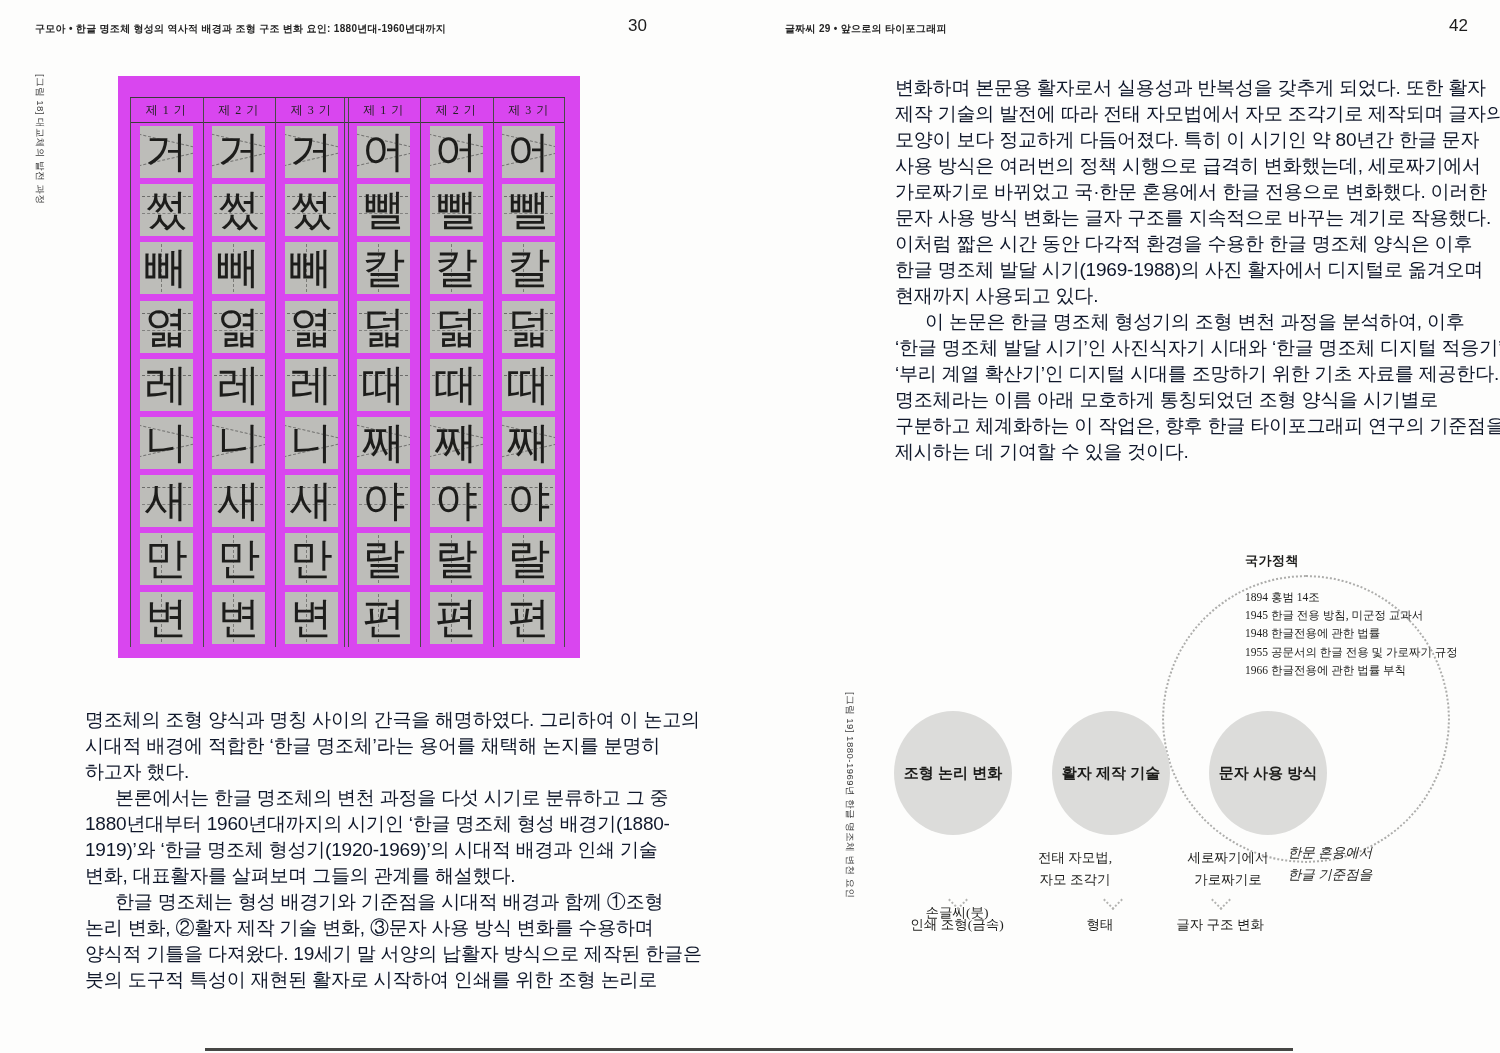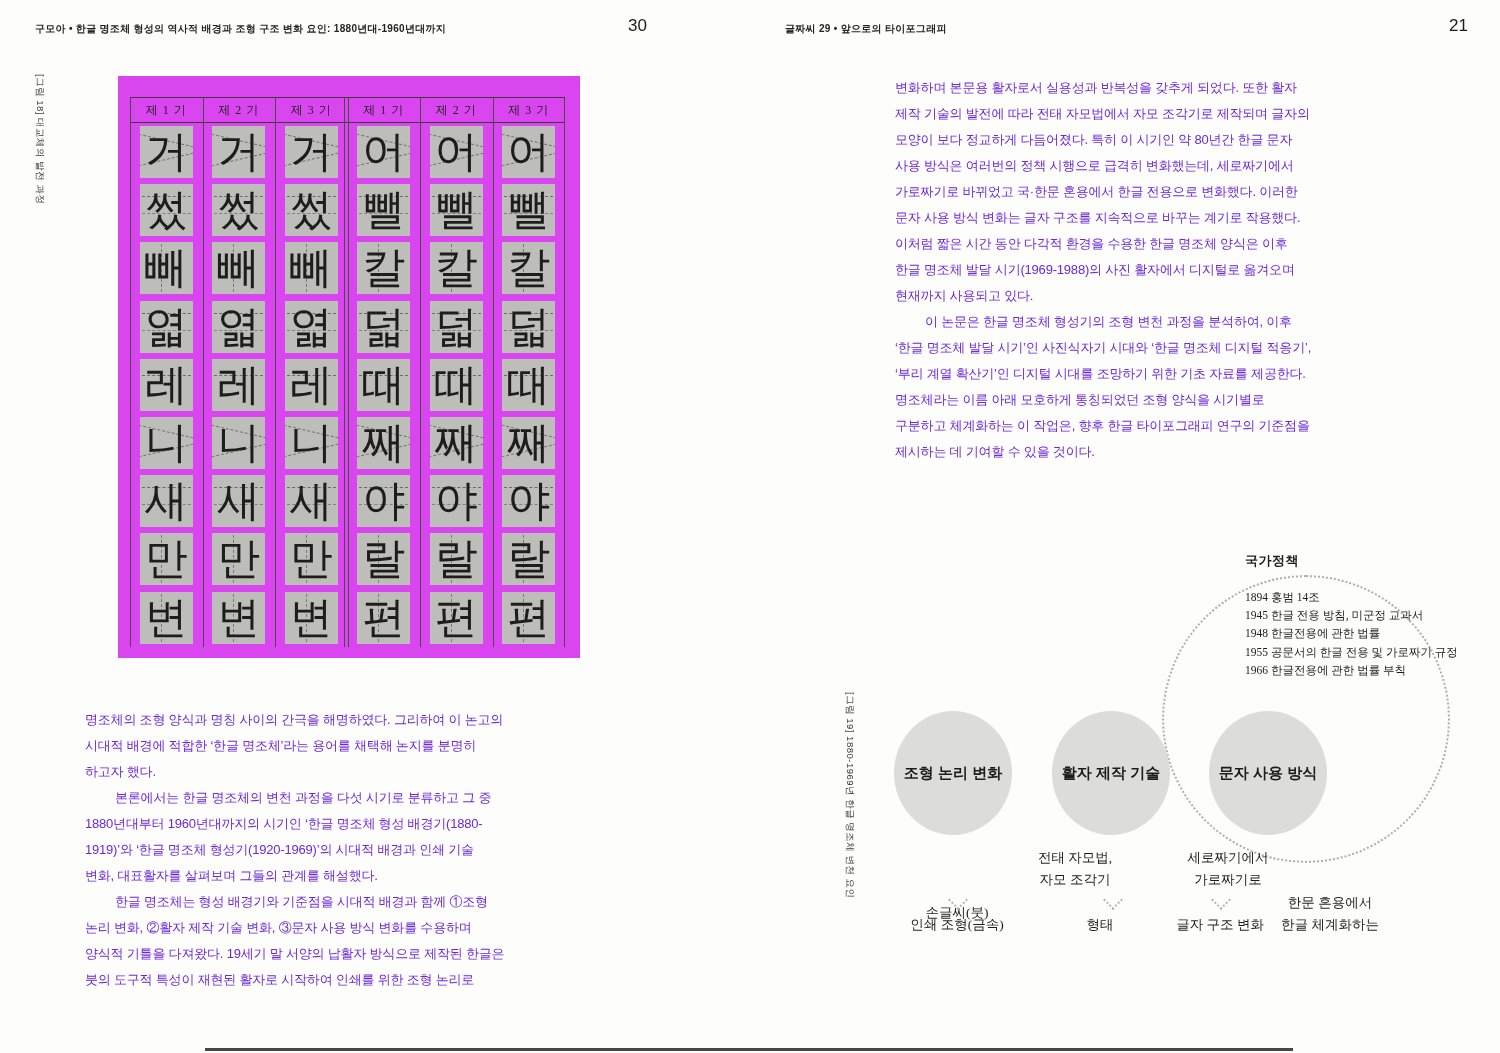--- a/index.html
+++ b/index.html
@@ -26,21 +26,21 @@
       display:flex;align-items:center;justify-content:center;
       font-family:"Liberation Serif",serif;font-size:43px;line-height:52px;color:#1d1d1b;}
   .sq::before,.sq::after{content:"";position:absolute;pointer-events:none;}
   .g-h::before{left:2px;right:2px;top:32%;border-top:1px dashed rgba(40,40,40,.55);}
   .g-h2::before{left:2px;right:2px;top:23%;border-top:1px dashed rgba(40,40,40,.55);}
   .g-h2::after{left:2px;right:2px;top:56%;border-top:1px dashed rgba(40,40,40,.4);}
   .g-v::before{top:2px;bottom:2px;left:40%;border-left:1px dashed rgba(40,40,40,.45);}
   .g-d::before{left:-12%;right:-12%;top:26%;border-top:1px dashed rgba(40,40,40,.5);transform:rotate(13deg);}
   .g-d::after{left:-12%;right:-12%;top:64%;border-top:1px dashed rgba(40,40,40,.5);transform:rotate(-13deg);}
   
-  .bodytext{position:absolute;width:545px;font-size:13px;line-height:26px;letter-spacing:-.2px;color:#6d28d9;}
+  .bodytext{position:absolute;width:545px;font-size:19px;line-height:26px;letter-spacing:-.2px;color:#0f172a;}
   .bline{white-space:nowrap;}
   .bline.ind{text-indent:30px;}
   
   .dotcircle{position:absolute;left:1162px;top:575px;width:284px;height:284px;border-radius:50%;
              border:2px dotted #adadab;}
   .gcirc{position:absolute;top:711px;width:118px;height:124px;border-radius:50%;background:#dcdcda;
          display:flex;align-items:center;justify-content:center;}
   .gcirc .lbl{font-family:Liberation Sans, sans-serif;font-weight:bold;font-size:15px;color:#1c1c1a;white-space:nowrap;}
   .policy{position:absolute;left:1245px;top:552px;font-family:"Liberation Serif",serif;color:#1c1c1a;}
   .ptitle{font-weight:bold;font-size:13px;letter-spacing:.5px;}
@@ -53,21 +53,21 @@
   .botline{position:absolute;left:205px;top:1048px;width:1088px;height:3px;background:#474745;}
 </style>
 </head>
 <body>
 
 <div class="spread">
 
   <div class="rh" style="left:35px;">구모아  •  한글 명조체 형성의 역사적 배경과 조형 구조 변화 요인: 1880년대-1960년대까지</div>
   <div class="pnum" style="left:628px;">30</div>
   <div class="rh" style="left:785px;">글짜씨 29  •  앞으로의 타이포그래피</div>
-  <div class="pnum" style="left:1438px;width:30px;text-align:right;">21</div>
+  <div class="pnum" style="left:1438px;width:30px;text-align:right;">42</div>
 
   <div class="vcap" style="left:46px;top:74px;">[그림 18] 대교체의 발전 과정</div>
   <div class="scan">
     <div class="ftable" style="left:12px;top:21px;">
       <div class="fhead" id="fig18-head">
           <div class="fhc">제 1 기</div>
           <div class="fhc">제 2 기</div>
           <div class="fhc">제 3 기</div>
           <div class="fhc">제 1 기</div>
           <div class="fhc">제 2 기</div>
@@ -315,21 +315,21 @@
     <div>전태 자모법,</div>
     <div>자모 조각기</div>
   </div>
   <div class="chev" style="left:1106px;top:893px;"></div>
   <div class="flowtxt" style="left:1010px;top:914px;width:180px;">형태</div>
 
   <div class="flowtxt" style="left:1138px;top:847px;width:180px;">
     <div>세로짜기에서</div>
     <div>가로짜기로</div>
   </div>
-  <div class="flowtxt" style="left:1240px;top:892px;width:180px;">
+  <div class="flowtxt" style="left:1240px;top:842px;width:180px;font-style:italic;">
     <div>한문 혼용에서</div>
-    <div>한글 체계화하는</div>
+    <div>한글 기준점을</div>
   </div>
   <div class="chev" style="left:1214px;top:893px;"></div>
   <div class="flowtxt" style="left:1130px;top:914px;width:180px;">글자 구조 변화</div>
 
   <div class="botline"></div>
 </div>
 
 </body></html>

